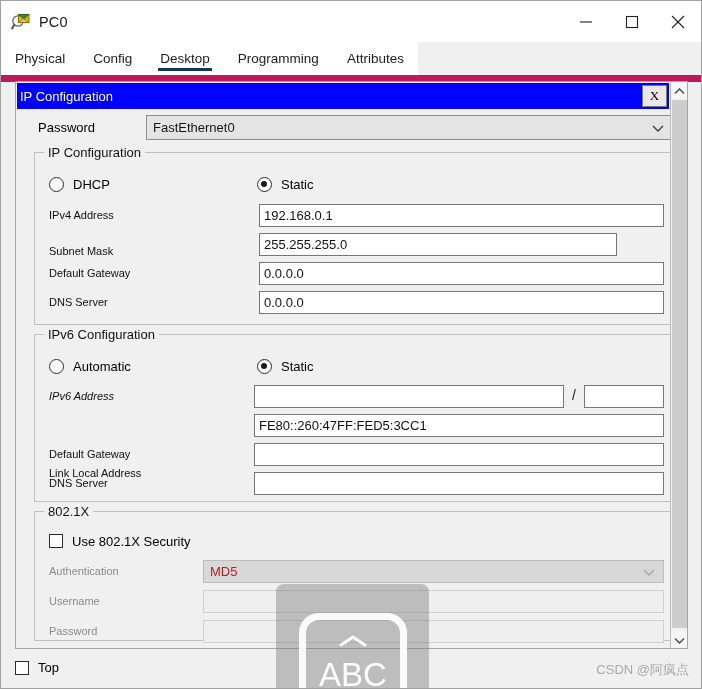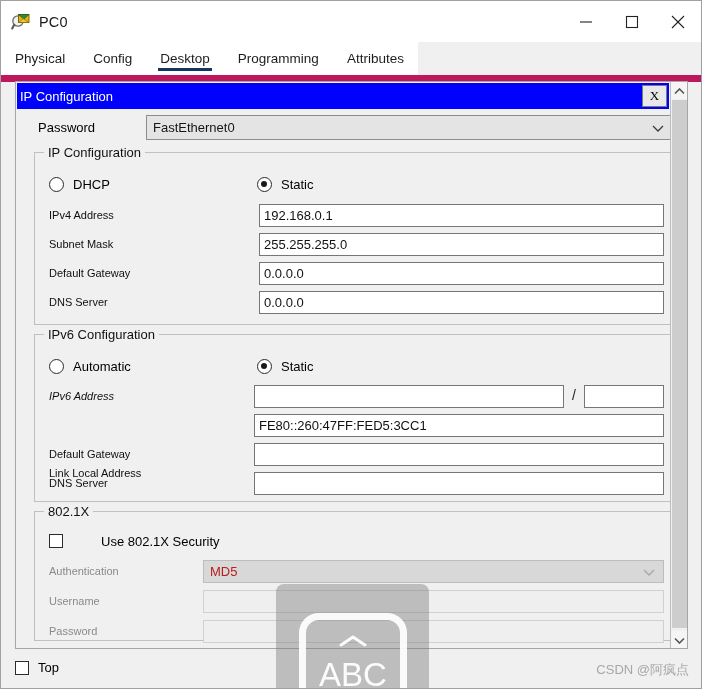--- a/index.html
+++ b/index.html
@@ -266,21 +266,20 @@
     background: #1a1a1a;
   }
 
   
   .check-wrap {
     position: absolute;
     display: flex;
     align-items: flex-start;
     font-size: 13px;
     white-space: nowrap;
-    gap: 29px;
   }
   .checkbox {
     width: 14px; height: 14px;
     border: 1.5px solid #2b2b2b;
     background: #ffffff;
     box-sizing: border-box;
     margin-right: 9px;
     flex: none;
   }
 
@@ -477,22 +476,22 @@
         <div class="radio-wrap" style="left:222px; top:24px;">
           <span class="radio checked"></span>
           <span>Static</span>
         </div>
 
         <span class="row-label" style="left:14px; top:56px;">IPv4 Address</span>
         <div class="textfield" style="left:224px; top:51px; width:405px;">
           <span>192.168.0.1</span>
         </div>
 
-        <span class="row-label" style="left:14px; top:85px;">Subnet Mask</span>
-        <div class="textfield" style="left:224px; top:80px; width:405px;">
+        <span class="row-label" style="left:14px; top:92px;">Subnet Mask</span>
+        <div class="textfield" style="left:224px; top:80px; width:358px;">
           <span>255.255.255.0</span>
         </div>
 
         <span class="row-label" style="left:14px; top:114px;">Default Gateway</span>
         <div class="textfield" style="left:224px; top:109px; width:405px;">
           <span>0.0.0.0</span>
         </div>
 
         <span class="row-label" style="left:14px; top:143px;">DNS Server</span>
         <div class="textfield" style="left:224px; top:138px; width:405px;">

